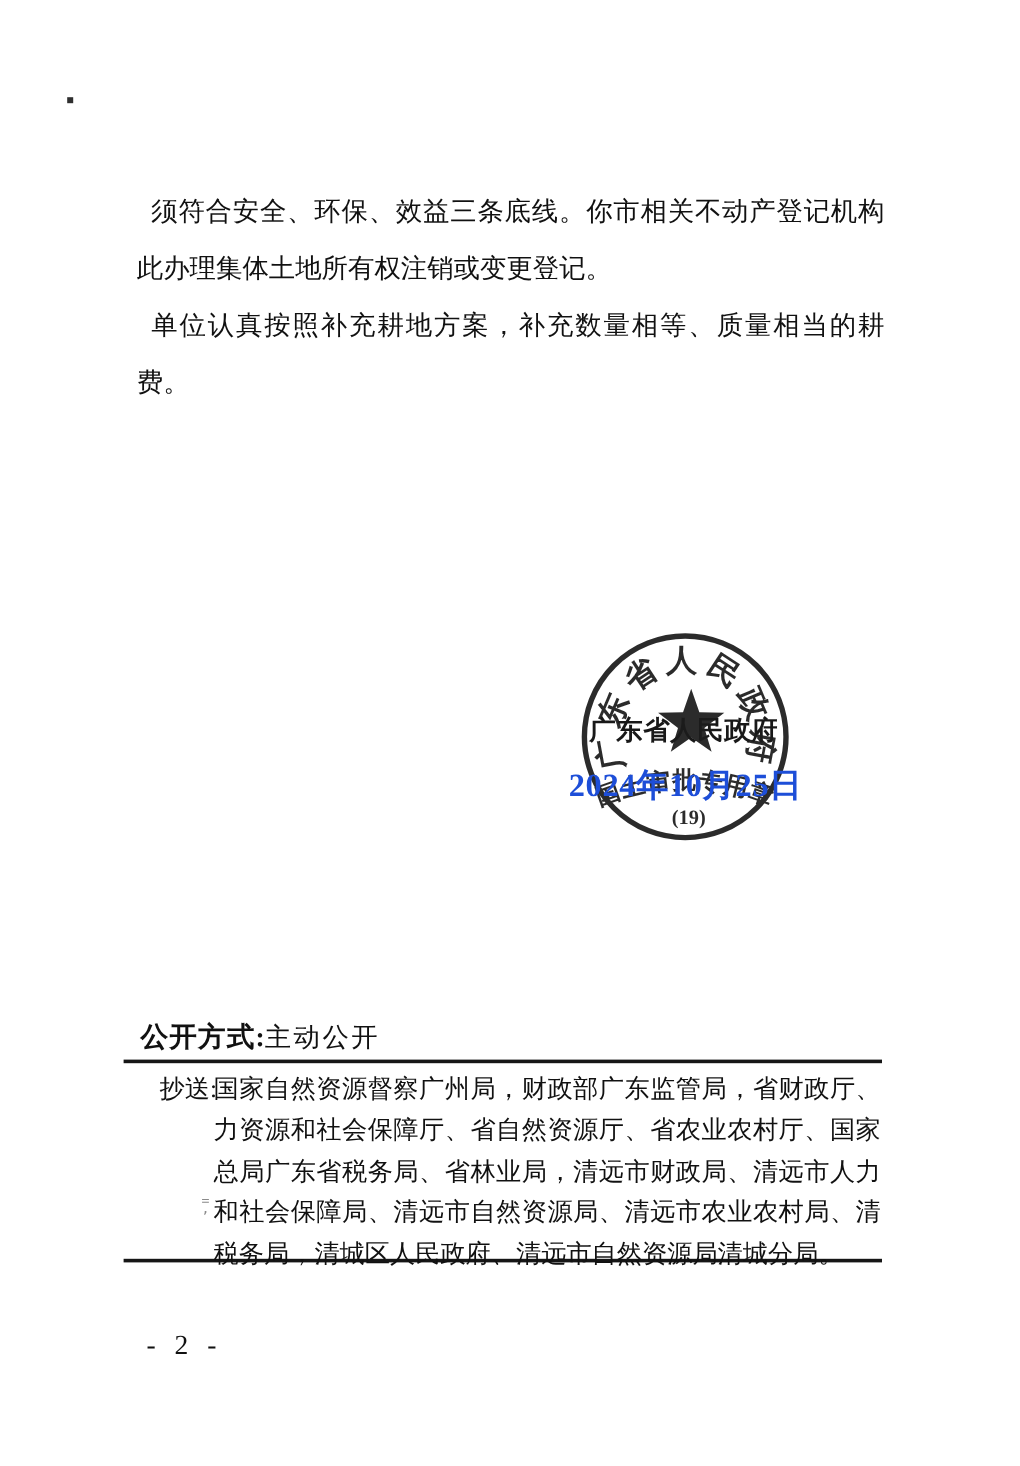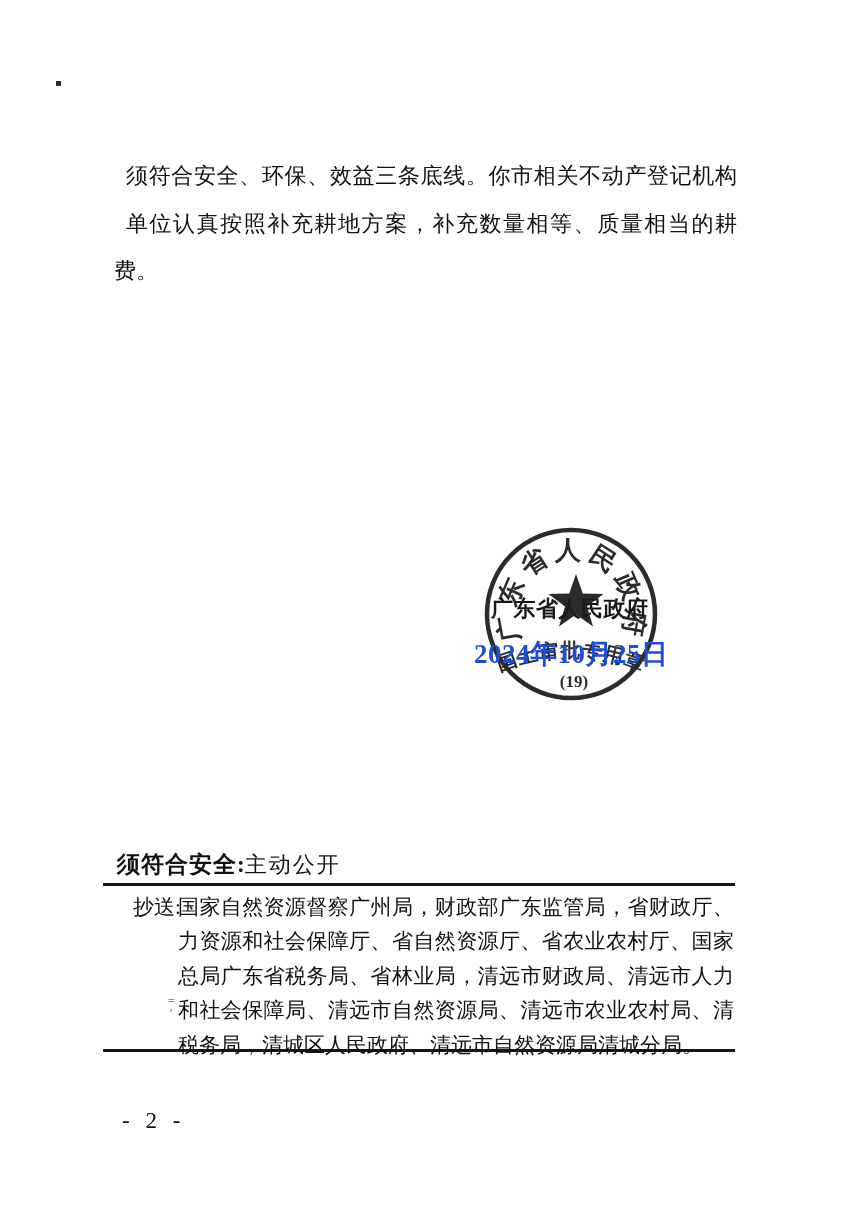--- a/index.html
+++ b/index.html
@@ -99,20 +99,21 @@
 </style>
 </head>
 <body>
 
 <div class="page">
 
   <div class="speck"></div>
 
   <div class="body-text">
     <div class="bline fill">须符合安全、环保、效益三条底线。你市相关不动产登记机构以</div>
+    <div class="bline">此办理集体土地所有权注销或变更登记。</div>
     <div class="bline fill">单位认真按照补充耕地方案，补充数量相等、质量相当的耕地，</div>
     <div class="bline">费。</div>
   </div>
 
   <div class="sig-agency">广东省人民政府</div>
   <div class="sig-date">2024年10月25日</div>
 
   <svg class="seal-svg" viewBox="0 0 230 230">
     <defs>
       <path id="sealArcPath" d="M 63.3,133.8 A 55,55 0 1 1 166.7,133.8" fill="none"></path>
@@ -123,21 +124,21 @@
     <text font-size="26" fill="#1c1c1c" letter-spacing="6" text-anchor="middle">
       <textPath href="#sealArcPath" startOffset="50%">广东省人民政府</textPath>
     </text>
     <text font-size="20" fill="#1c1c1c" letter-spacing="1" text-anchor="middle">
       <textPath href="#sealTitlePath" startOffset="50%">国土审批专用章</textPath>
     </text>
     <text x="118" y="188" font-size="17" fill="#1c1c1c" text-anchor="middle">(19)</text>
   </svg>
 
   <div class="publicity">
-    <span class="plabel">须符合安全</span><span class="pcolon">:</span><span class="pvalue">主动公开</span>
+    <span class="plabel">公开方式</span><span class="pcolon">:</span><span class="pvalue">主动公开</span>
   </div>
 
   <div class="rule top"></div>
   <div class="rule bottom"></div>
 
   <div class="cc-label">抄送:</div>
   <div class="smudge">=<br>,</div>
   <div class="cc-text">
     <div class="ccline fill">国家自然资源督察广州局，财政部广东监管局，省财政厅、省人</div>
     <div class="ccline fill">力资源和社会保障厅、省自然资源厅、省农业农村厅、国家税务</div>

